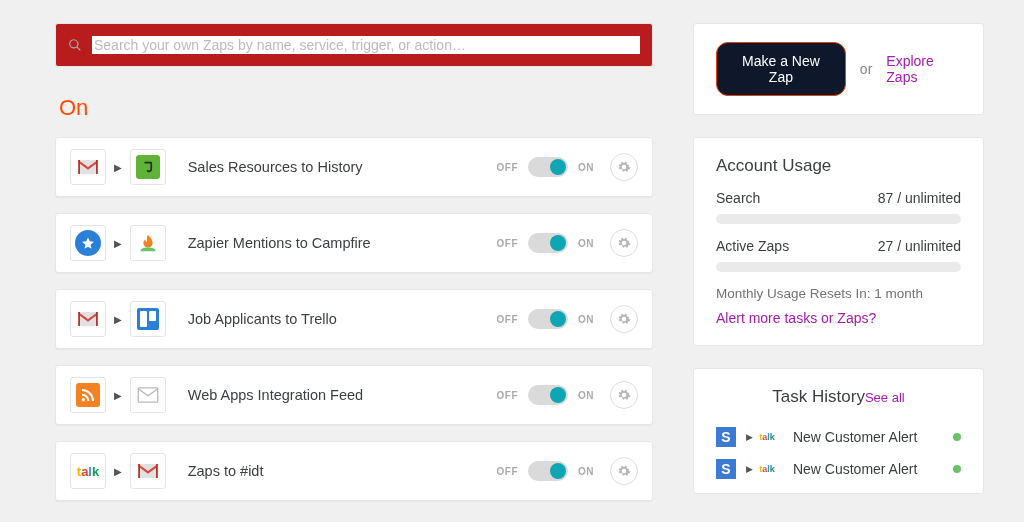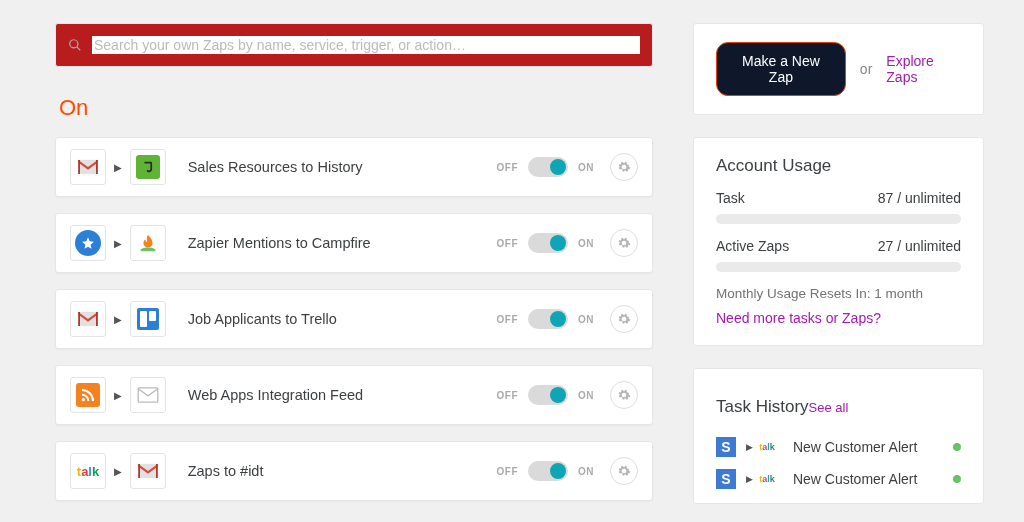--- a/index.html
+++ b/index.html
@@ -52,21 +52,21 @@
   .ic-talk .k{color:#0f9d58;}
   .ic-stripe{width:20px;height:20px;background:#3b7bd6;display:flex;align-items:center;justify-content:center;color:#fff;font-weight:bold;font-size:14px;}
 
   
   .panel{background:#fff;border:1px solid #e6e6e6;border-radius:3px;padding:18px 22px;margin-bottom:22px;}
   .cta-panel{display:flex;align-items:center;}
   .btn{background:#0f172a;color:#fff;border:1px solid #e04300;border-radius:12px;padding:10px 16px;font-size:14px;cursor:pointer;}
   .or{margin:0 14px;color:#888;font-size:14px;}
   .link{color:#a21caf;font-size:14px;text-decoration:none;cursor:pointer;}
   h3.panel-title{font-size:17px;color:#3d4042;margin:0 0 14px 0;font-weight:400;}
-  h3.panel-title.with-link{display:flex;justify-content:flex-start;align-items:baseline;margin-top:10px;}
+  h3.panel-title.with-link{display:flex;justify-content:center;align-items:baseline;}
   .stat-row{display:flex;justify-content:space-between;font-size:14px;color:#3d4042;margin-top:6px;}
   .bar{height:10px;border-radius:5px;background:#eaeaea;margin:8px 0 14px 0;}
   .reset{font-size:13.5px;color:#737373;margin:6px 0 8px 0;}
 
   .hist-row{display:flex;align-items:center;font-size:14px;color:#3d4042;padding:6px 0;}
   .hist-row .mini{width:20px;height:20px;display:flex;align-items:center;justify-content:center;margin-right:6px;}
   .hist-row .arrow{margin:0 4px;font-size:9px;}
   .hist-row .label{margin-left:10px;flex:1;}
   .dot{width:8px;height:8px;border-radius:50%;background:#68c368;}
 </style>
@@ -249,31 +249,31 @@
 
     <div class="panel cta-panel">
       <button class="btn">Make a New Zap</button>
       <span class="or">or</span>
       <a class="link">Explore Zaps</a>
     </div>
 
     <div class="panel">
       <h3 class="panel-title">Account Usage</h3>
       <div class="stat-row">
-        <span>Task</span>
+        <span>Search</span>
         <span>87 / unlimited</span>
       </div>
       <div class="bar"></div>
       <div class="stat-row">
         <span>Active Zaps</span>
         <span>27 / unlimited</span>
       </div>
       <div class="bar"></div>
       <div class="reset">Monthly Usage Resets In: 1 month</div>
-      <a class="link">Need more tasks or Zaps?</a>
+      <a class="link">Alert more tasks or Zaps?</a>
     </div>
 
     <div class="panel" style="padding-bottom:8px;">
       <h3 class="panel-title with-link">
         <span>Task History</span>
         <a class="link" style="font-size:13px;">See all</a>
       </h3>
       <div class="hist-row">
         <div class="mini">
             <div class="ic-stripe">S</div>

